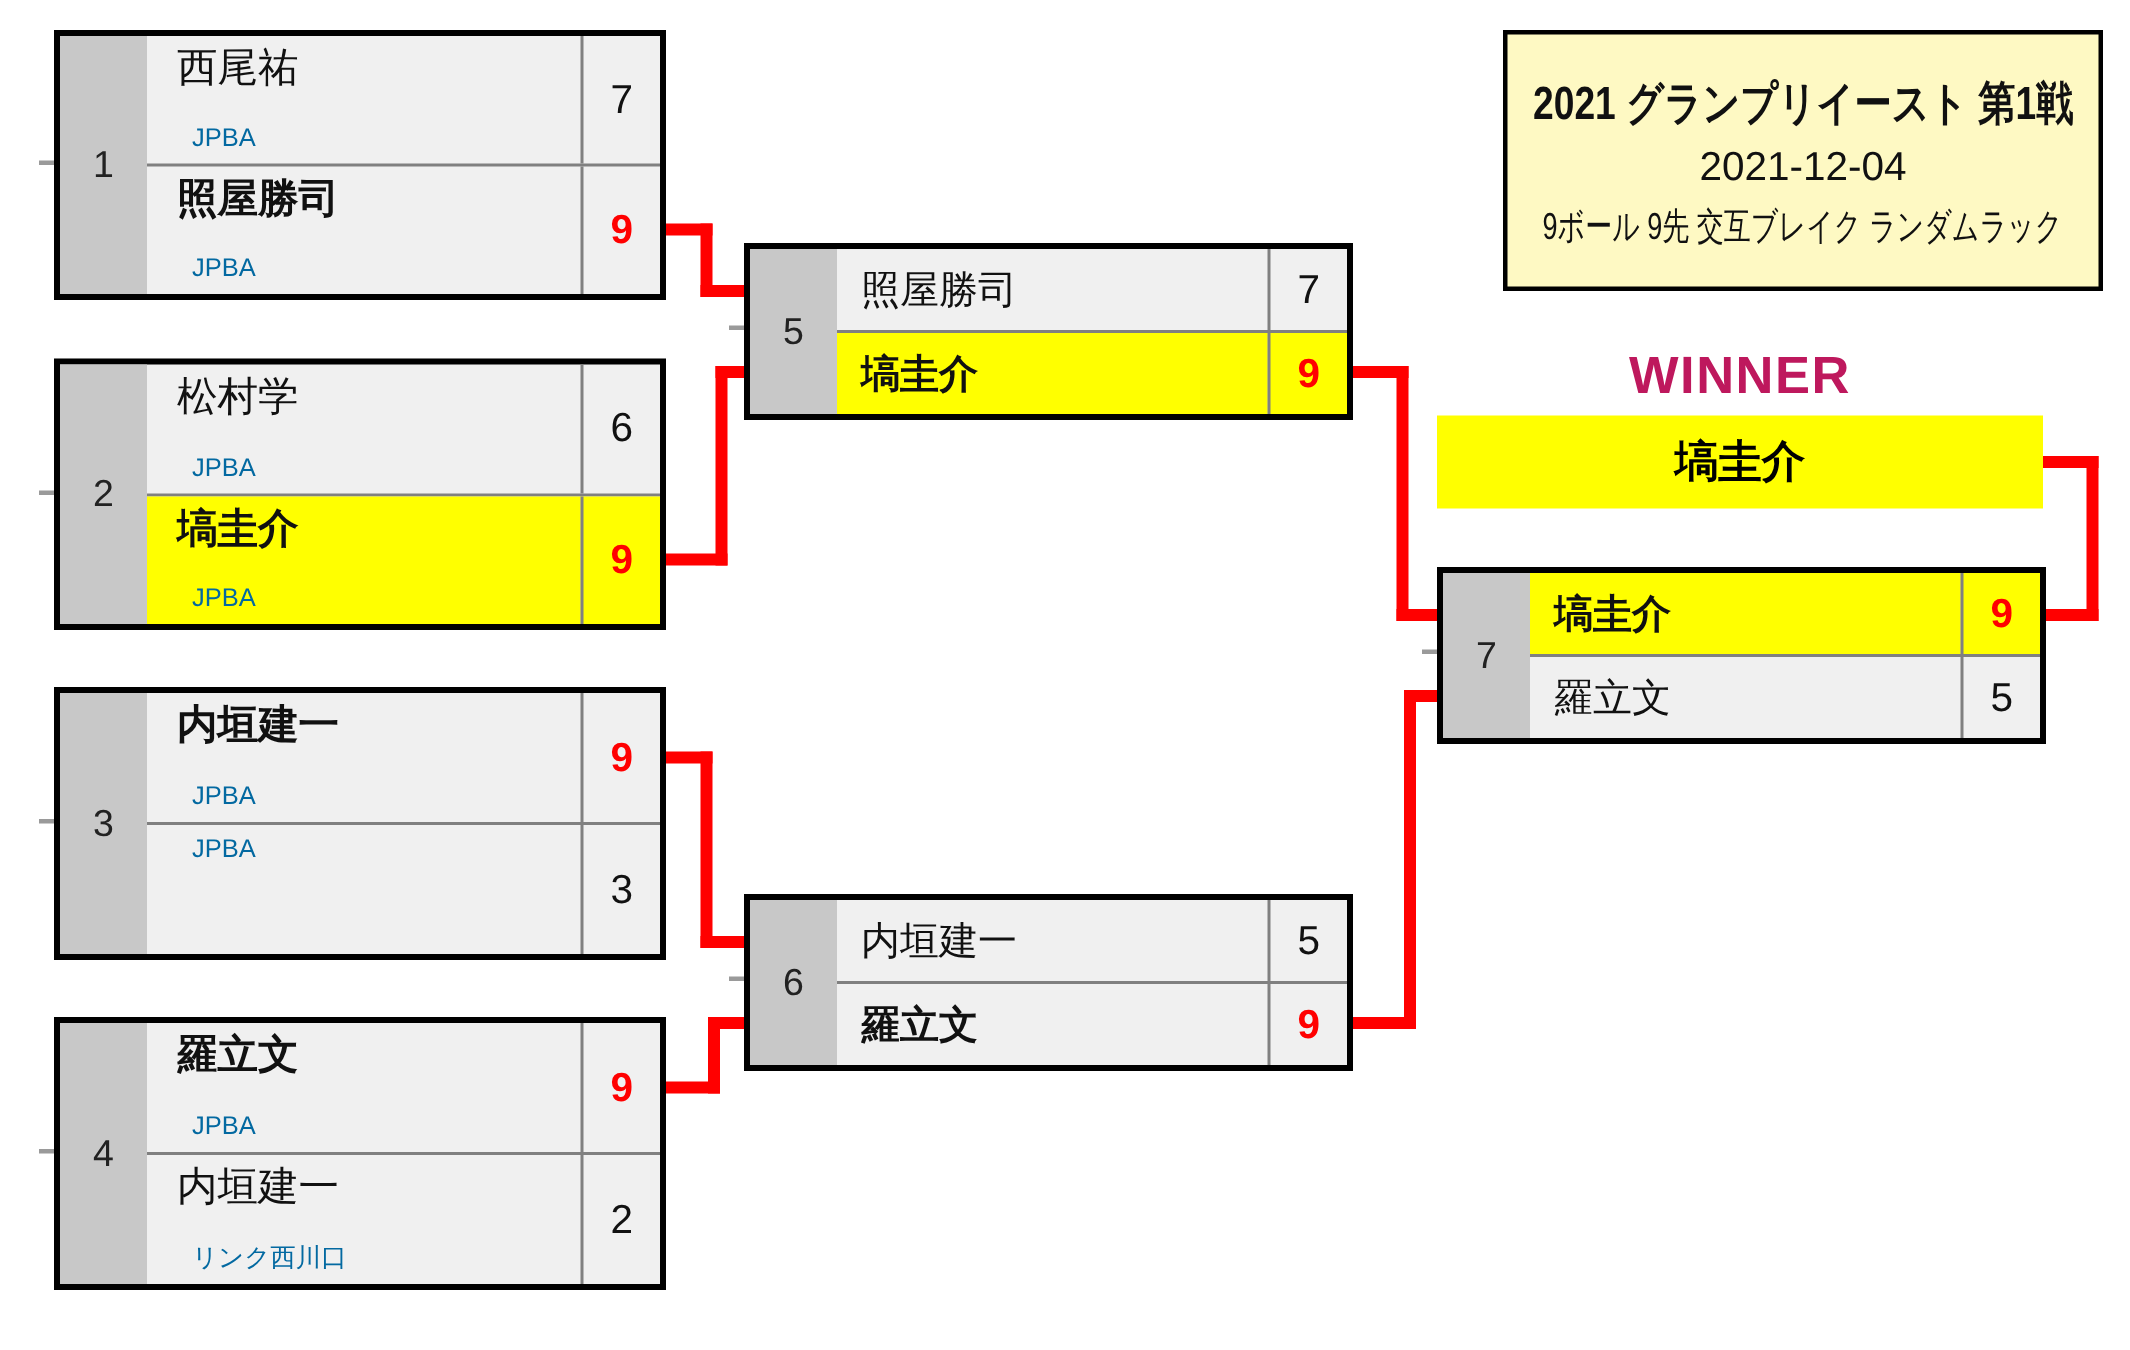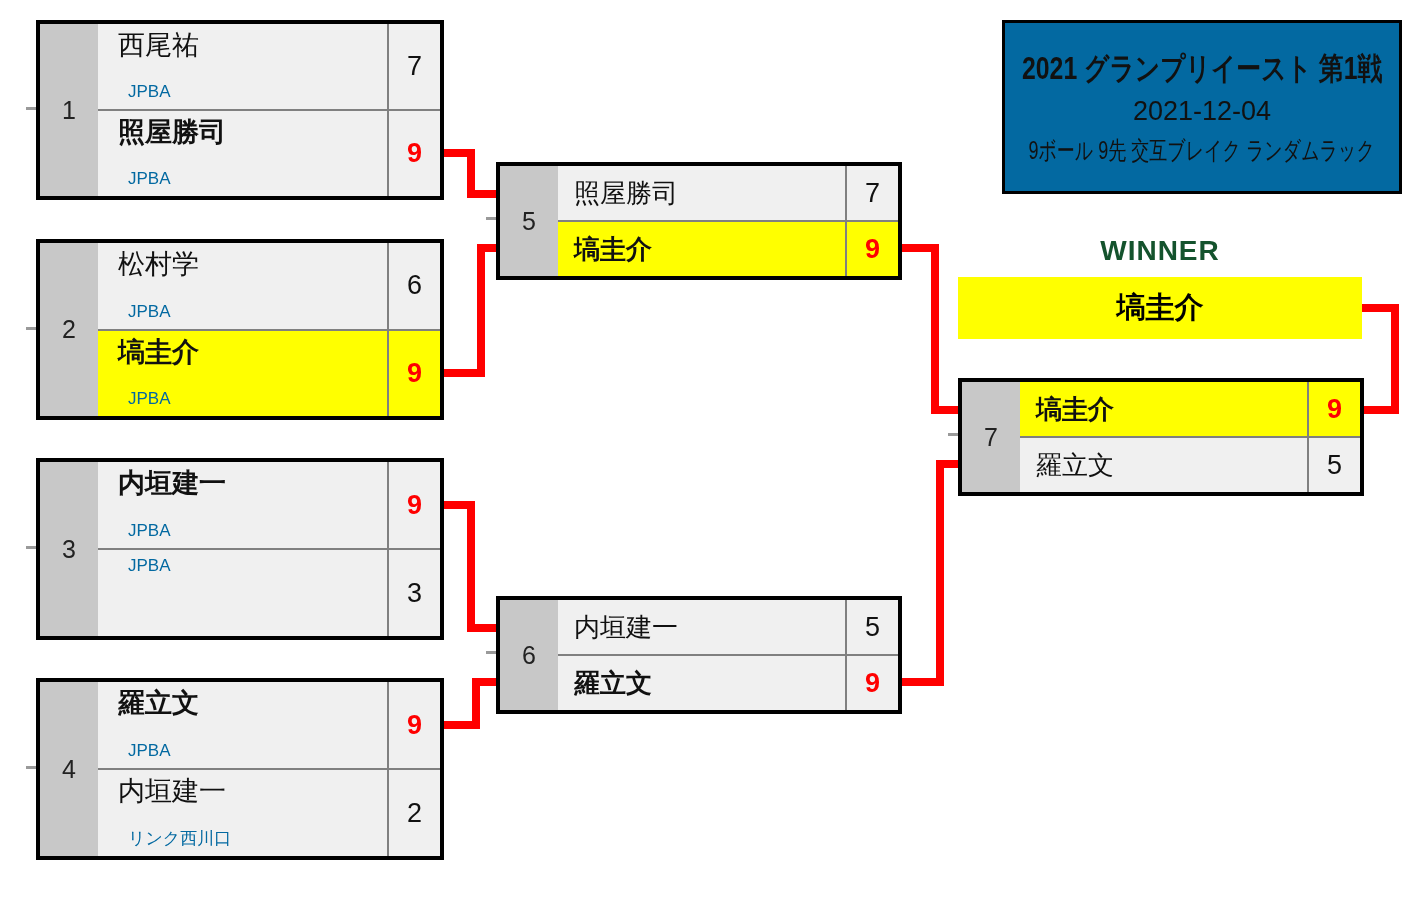--- a/index.html
+++ b/index.html
@@ -35,31 +35,31 @@
   .win .pname{font-weight:bold;}
   .win .score{color:#ff0000;font-weight:bold;}
   .hl .pcell,.hl .score{background:#ffff00;}
   
   .conn{position:absolute;background:#ff0000;}
   .stub{position:absolute;background:#9a9a9a;width:10px;height:3px;}
   
   .winner-label{
     position:absolute;left:958px;top:234px;width:404px;height:34px;
     display:flex;align-items:center;justify-content:center;
-    color:#14532d;font-weight:bold;font-size:28px;letter-spacing:1px;
+    color:#be185d;font-weight:bold;font-size:35px;letter-spacing:1px;
   }
   .winner-box{
     position:absolute;left:958px;top:277px;width:404px;height:62px;
     background:#ffff00;display:flex;align-items:center;justify-content:center;
     font-size:29px;font-weight:bold;color:#000;
   }
   
   .info{
     position:absolute;left:1002px;top:20px;width:400px;height:174px;
-    box-sizing:border-box;border:3px solid #000;background:#0369a1;
+    box-sizing:border-box;border:3px solid #000;background:#fef9c3;
     display:flex;flex-direction:column;justify-content:space-evenly;
     align-items:center;text-align:center;padding:18px 0;
   }
   .info-title{font-size:31px;font-weight:bold;white-space:nowrap;}
   .info-title .sq{display:inline-block;transform:scaleX(0.80);transform-origin:center;}
   .info-date,.info-venue{font-size:27px;white-space:nowrap;}
   .info-format{font-size:25px;white-space:nowrap;}
   .info-format .sq{display:inline-block;transform:scaleX(0.72);transform-origin:center;}
 </style>
 </head>

